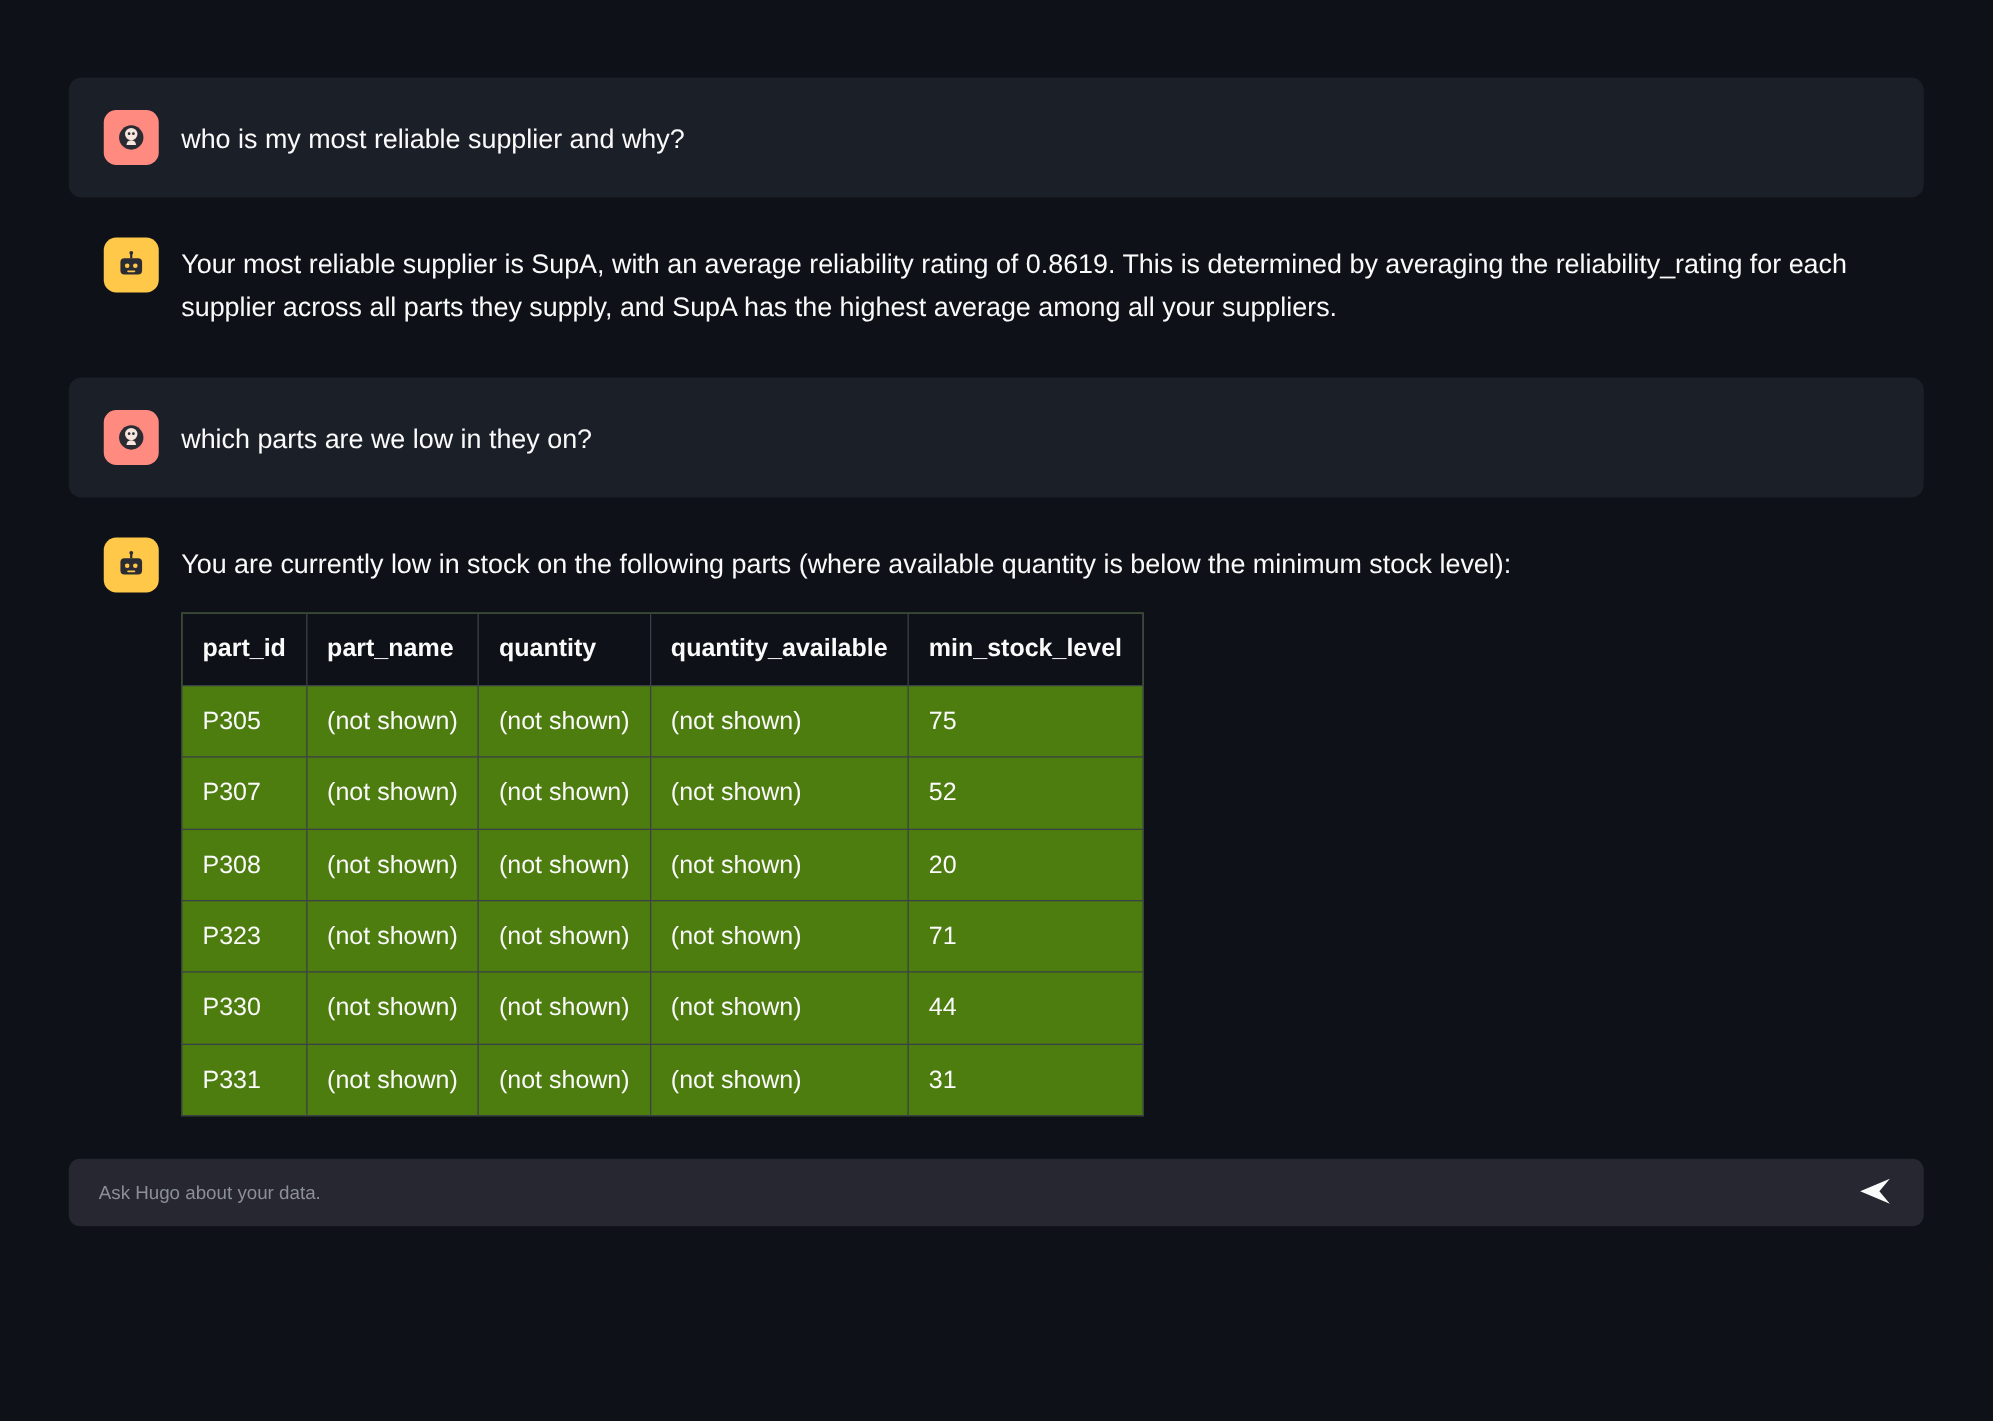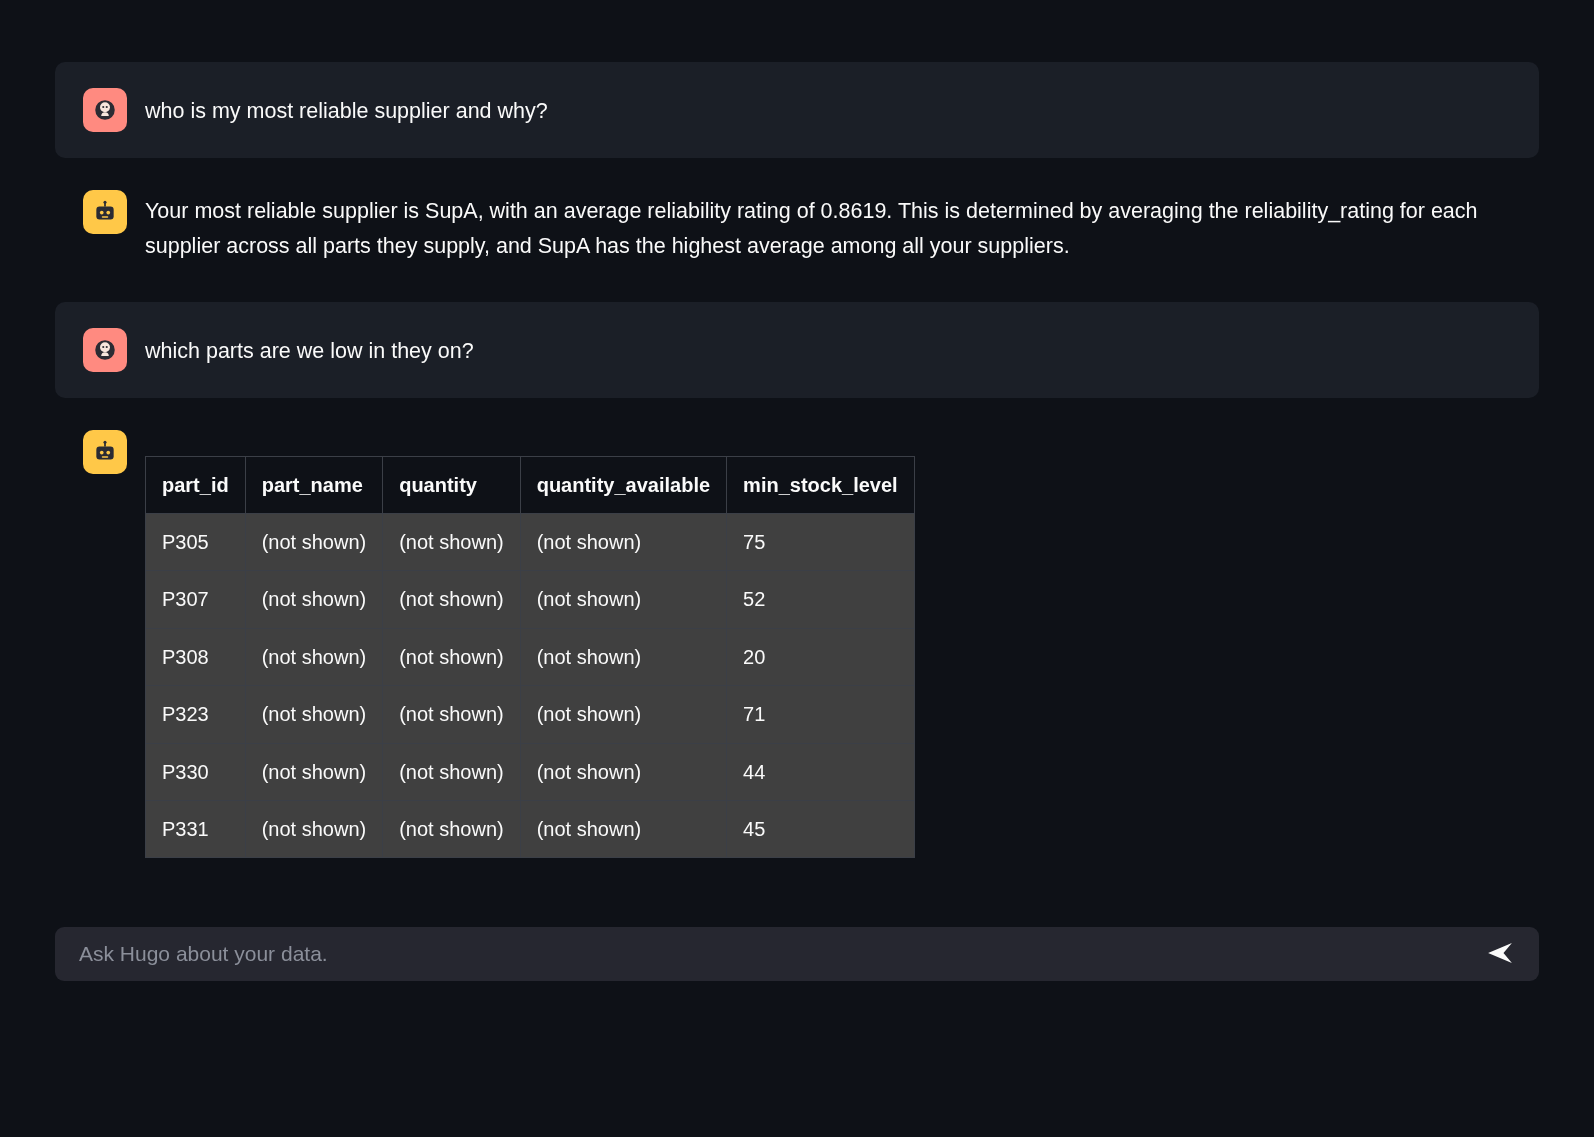--- a/index.html
+++ b/index.html
@@ -72,21 +72,21 @@
   .msg.user .msg-body {
     padding-top: 6px;
   }
   .msg-text {
     white-space: normal;
   }
   table.result-table {
     border-collapse: collapse;
     margin-top: 22px;
     margin-left: 0;
-    background: #404040;
+    background: #4d7c0f;
   }
   table.result-table th,
   table.result-table td {
     border: 1px solid #3b3f47;
     padding: 12px 16px;
     text-align: left;
     font-size: 20px;
     color: #fafafa;
     white-space: nowrap;
   }
@@ -109,21 +109,21 @@
     align-items: center;
     padding: 0 18px 0 22px;
     box-sizing: border-box;
   }
   .chat-input {
     flex: 1 1 auto;
     background: transparent;
     border: none;
     outline: none;
     color: #fafafa;
-    font-size: 21px;
+    font-size: 15px;
     font-family: "Liberation Sans", sans-serif;
   }
   .chat-input::placeholder {
     color: #8b8f9a;
   }
   .send-button {
     flex: 0 0 auto;
     background: transparent;
     border: none;
     cursor: pointer;
@@ -191,20 +191,21 @@
         <svg width="26" height="26" viewBox="0 0 24 24" aria-hidden="true">
           <rect x="4" y="7" width="16" height="12" rx="3" fill="#2b2b33"></rect>
           <rect x="11.2" y="3" width="1.6" height="4" fill="#2b2b33"></rect>
           <circle cx="12" cy="3" r="1.4" fill="#2b2b33"></circle>
           <circle cx="9" cy="12.5" r="1.7" fill="#ffc848"></circle>
           <circle cx="15" cy="12.5" r="1.7" fill="#ffc848"></circle>
           <rect x="9" y="16" width="6" height="1.4" rx="0.7" fill="#ffc848"></rect>
         </svg>
       </div>
       <div class="msg-body">
+        <div class="msg-text">You are currently low in stock on the following parts (where available quantity is below the minimum stock level):</div>
         <table class="result-table">
           <thead>
             <tr>
               <th>part_id</th>
               <th>part_name</th>
               <th>quantity</th>
               <th>quantity_available</th>
               <th>min_stock_level</th>
             </tr>
           </thead>
@@ -242,21 +243,21 @@
               <td>(not shown)</td>
               <td>(not shown)</td>
               <td>(not shown)</td>
               <td>44</td>
             </tr>
             <tr>
               <td>P331</td>
               <td>(not shown)</td>
               <td>(not shown)</td>
               <td>(not shown)</td>
-              <td>45</td>
+              <td>31</td>
             </tr>
           </tbody>
         </table>
       </div>
     </div>
 
   </div>
 
   <div class="input-bar">
     <input class="chat-input" type="text" placeholder="Ask Hugo about your data." style="">

